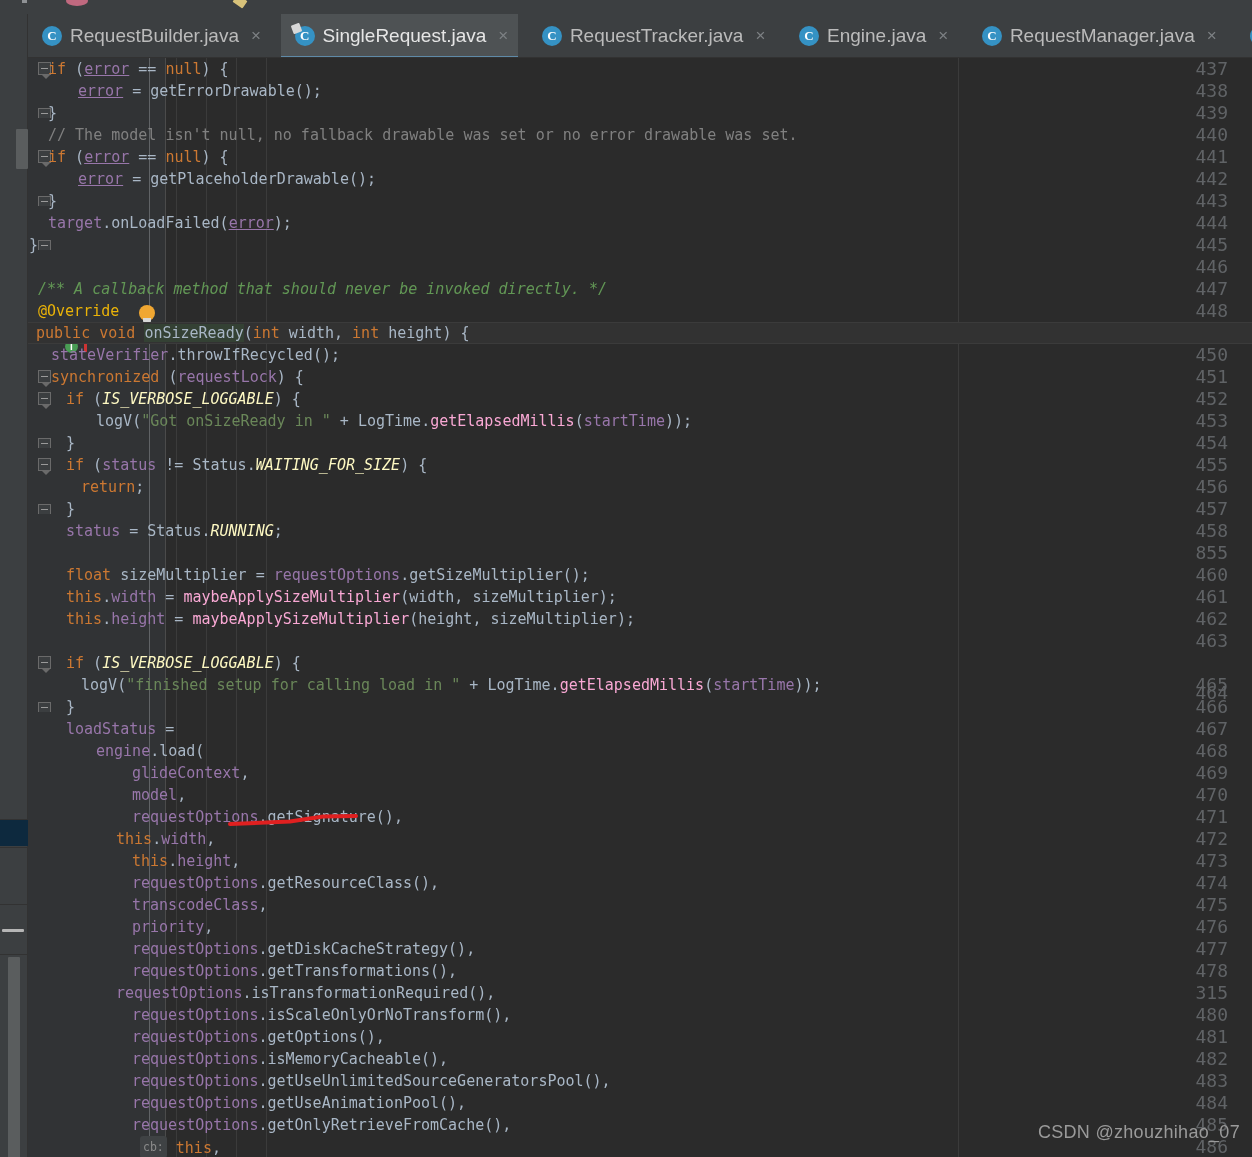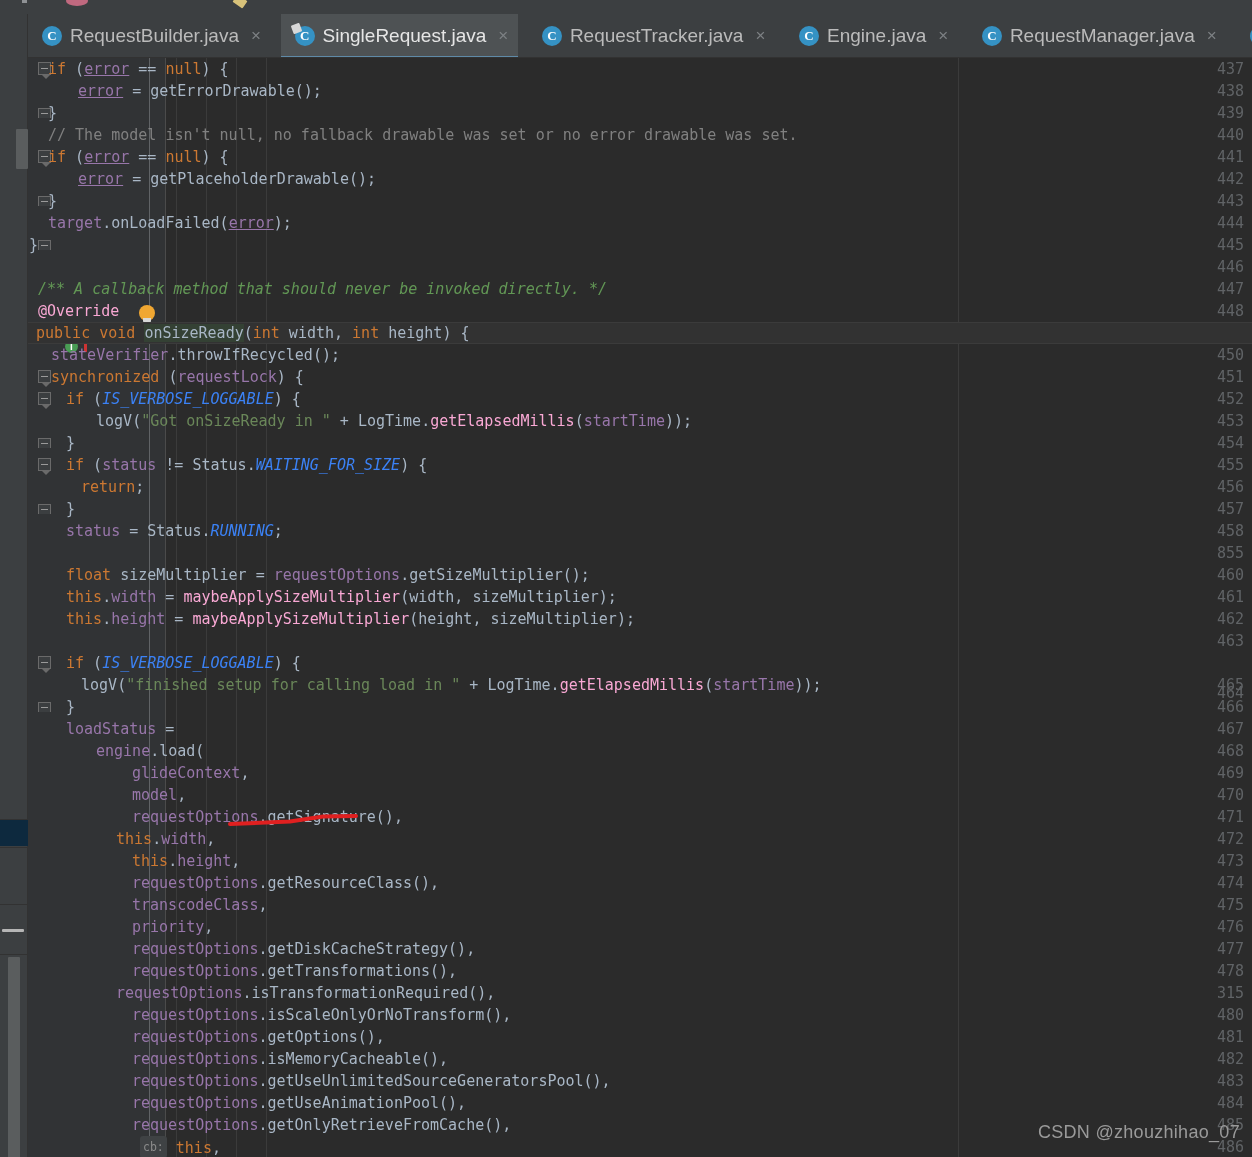--- a/index.html
+++ b/index.html
@@ -99,44 +99,44 @@
     position: absolute; left: 138px; top: 0; right: 0; height: 1099px;
     background: #2b2b2b;
   }
   .vguide {
     position: absolute; left: 792px; top: 0; width: 1px; height: 1099px;
     background: #3b3b3b;
   }
 
   .row { position: absolute; left: 0; width: 100%; height: 22px; }
   .lineno {
-    position: absolute; right: 0; width: 105px; height: 22px; padding-right: 8px;
-    text-align: right; color: #606366; font-size: 15px; line-height: 22px;
+    position: absolute; right: 0; width: 105px; height: 22px; padding-right: 24px;
+    text-align: right; color: #606366; font-size: 18px; line-height: 22px;
     font-family: "DejaVu Sans Mono", monospace;
   }
   .code {
     position: absolute; left: 0; height: 22px; line-height: 22px;
     font-family: "DejaVu Sans Mono", monospace; font-size: 15px;
     color: #a9b7c6; white-space: pre;
   }
   .row.current .code-bg {
     position: absolute; left: 0; right: 0; top: 0; height: 22px;
     background: #323232; border-top: 1px solid #3b3b3b; border-bottom: 1px solid #3b3b3b;
   }
 
   
   .kw   { color: #cc7832; }
   .str  { color: #6a8759; }
   .cmt  { color: #808080; }
   .doc  { color: #629755; font-style: italic; }
   .fld  { color: #9876aa; }
-  .sfld { color: #3b82f6; font-style: italic; }
+  .sfld { color: #fef9c3; font-style: italic; }
   .mth  { color: #a9b7c6; }
   .smth { color: #f9a8d4; }
-  .ann  { color: #f9a8d4; }
+  .ann  { color: #eab308; }
   .def  { color: #a9b7c6; }
   .und  { text-decoration: underline; }
   .hl   { background: #344134; }
 
   .hint {
     display: inline-block; background: #3f4244; color: #8c8c8c;
     font-size: 11.5px; padding: 0 3px; border-radius: 3px;
     font-family: "DejaVu Sans Mono", monospace; vertical-align: 2px;
   }
 

